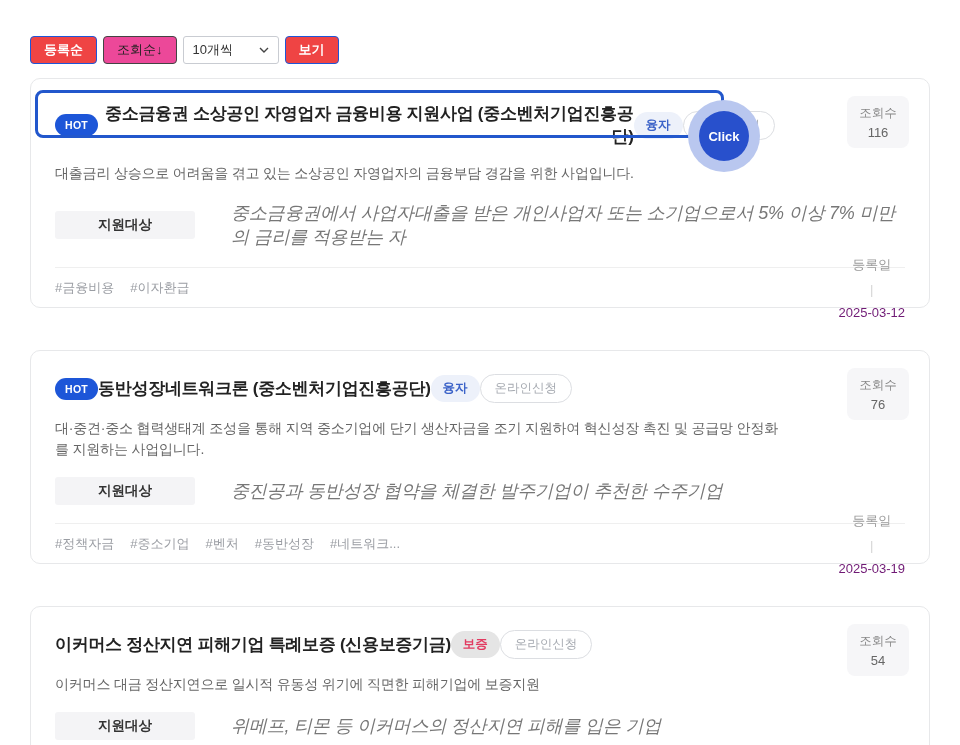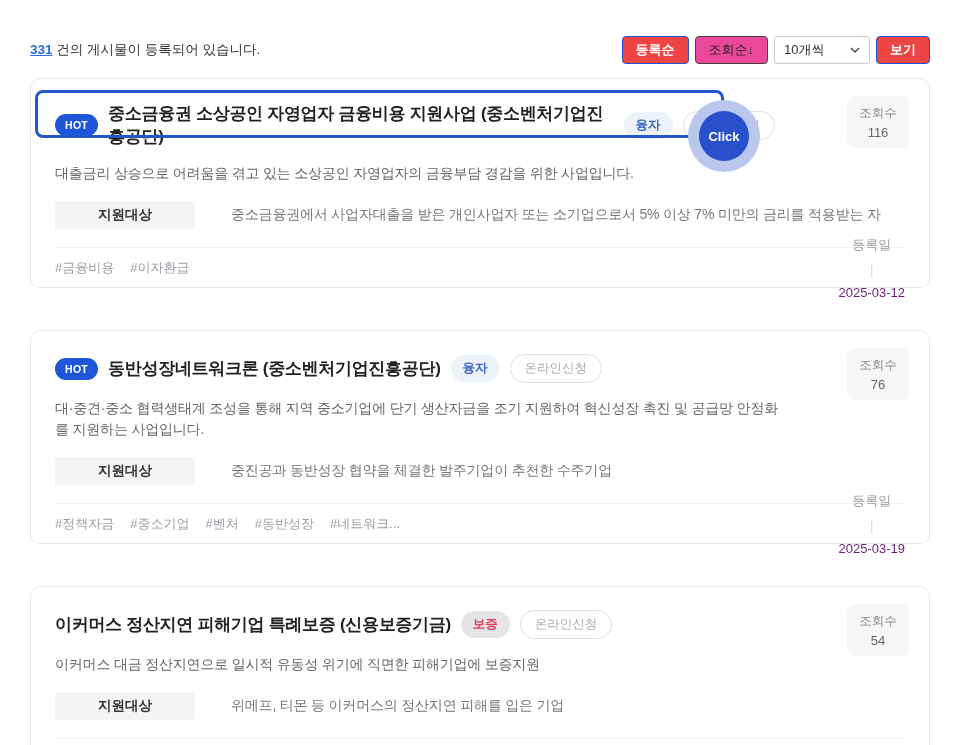--- a/index.html
+++ b/index.html
@@ -17,40 +17,40 @@
   .btn-blue { background: #ef4444; color: #fff; border: 1px solid #1d56d8; font-weight: bold; }
   .btn-outline-dark { background: #ec4899; color: #222; border: 1.5px solid #444; }
   .select-box { width: 96px; height: 28px; border: 1px solid #c9ccd2; border-radius: 3px; background: #fff;
     display: inline-flex; align-items: center; justify-content: space-between; padding: 0 9px;
     font-size: 13px; color: #333; cursor: pointer; }
   .chev { width: 10px; height: 10px; }
 
   
   .card { position: relative; border: 1px solid #e7e8ea; border-radius: 10px; background: #fff;
     padding: 23px 24px 0 24px; margin-bottom: 42px; }
-  .card-head { display: flex; align-items: center; gap: 10px; padding-right: 130px; min-height: 28px; }
+  .card-head { display: flex; align-items: center; padding-right: 130px; min-height: 28px; text-align: right; }
   .badge-hot { background: #1d56d8; color: #fff; font-size: 10.5px; font-weight: bold;
     border-radius: 20px; padding: 5px 10px; letter-spacing: .3px; flex: 0 0 auto; }
   .post-title { font-size: 17px; font-weight: bold; color: #222; letter-spacing: -0.3px; }
   .badge-cat { font-size: 12.5px; font-weight: bold; border-radius: 20px; padding: 5px 12px; flex: 0 0 auto; }
   .badge-cat.loan      { background: #edf1fa; color: #3c63c8; }
   .badge-cat.guarantee { background: #e5e5e5; color: #e23a60; }
   .badge-online { font-size: 12.5px; color: #a4a8af; border: 1px solid #dcdee2; border-radius: 20px;
     padding: 5px 14px; background: #fff; flex: 0 0 auto; }
   .views-box { position: absolute; top: 17px; right: 20px; width: 62px; min-height: 52px;
     background: #f6f6f8; border-radius: 8px; text-align: center; padding-top: 9px; }
   .views-label { font-size: 12.5px; color: #888; display: block; }
   .views-num { font-size: 13px; color: #666; display: block; margin-top: 3px; }
   .desc { margin-top: 15px; font-size: 14px; color: #666; line-height: 1.5; padding-right: 120px;
     letter-spacing: -0.2px; }
   .target-row { display: flex; align-items: center; margin-top: 17px; }
   .target-label { background: #f4f4f6; color: #333; font-weight: bold; font-size: 13.5px;
     border-radius: 3px; width: 140px; height: 28px; display: inline-flex; align-items: center;
     justify-content: center; flex: 0 0 auto; }
-  .target-text { font-size: 14px; color: #777; margin-left: 36px; letter-spacing: -0.2px; }
+  .target-text { font-size: 18px; color: #777; margin-left: 36px; letter-spacing: -0.2px; font-style: italic; }
   .card-foot { border-top: 1px solid #efefef; margin-top: 18px; display: flex; align-items: center;
     justify-content: space-between; height: 40px; }
   .tags { display: flex; gap: 16px; }
   .tag { font-size: 13px; color: #9a9da3; cursor: pointer; }
   .date-wrap { font-size: 13px; color: #999; display: flex; align-items: center; gap: 8px; flex-direction: column; }
   .date-sep { color: #d4d4d4; }
   .date-val { color: #701a75; }
 
   
   .highlight-box { position: absolute; left: 4px; top: 11px; width: 689px; height: 48px;
@@ -60,23 +60,20 @@
     z-index: 4; cursor: pointer; }
   .click-inner { width: 50px; height: 50px; border-radius: 50%; background: #2850cc; color: #fff;
     font-size: 13px; font-weight: bold; display: flex; align-items: center; justify-content: center; }
 </style>
 </head>
 <body>
 
 <div class="page">
 
   <div class="header-row">
-    <div class="count-text">
-      <span class="count-num">331</span><span> 건의 게시물이 등록되어 있습니다.</span>
-    </div>
     <div class="controls">
       <button class="btn btn-blue">등록순</button>
       <button class="btn btn-outline-dark">조회순↓</button>
       <div class="select-box">
         <span>10개씩</span>
         <svg class="chev" viewBox="0 0 10 10">
             <path d="M1 3 L5 7 L9 3" fill="none" stroke="#444" stroke-width="1.4"></path>
           </svg>
       </div>
       <button class="btn btn-blue">보기</button>

